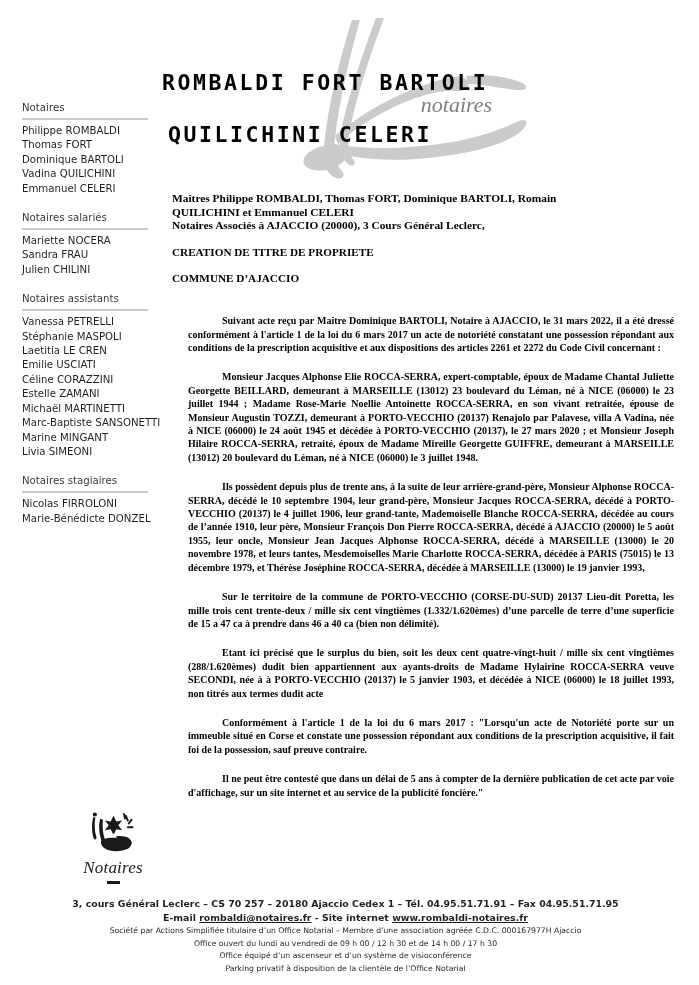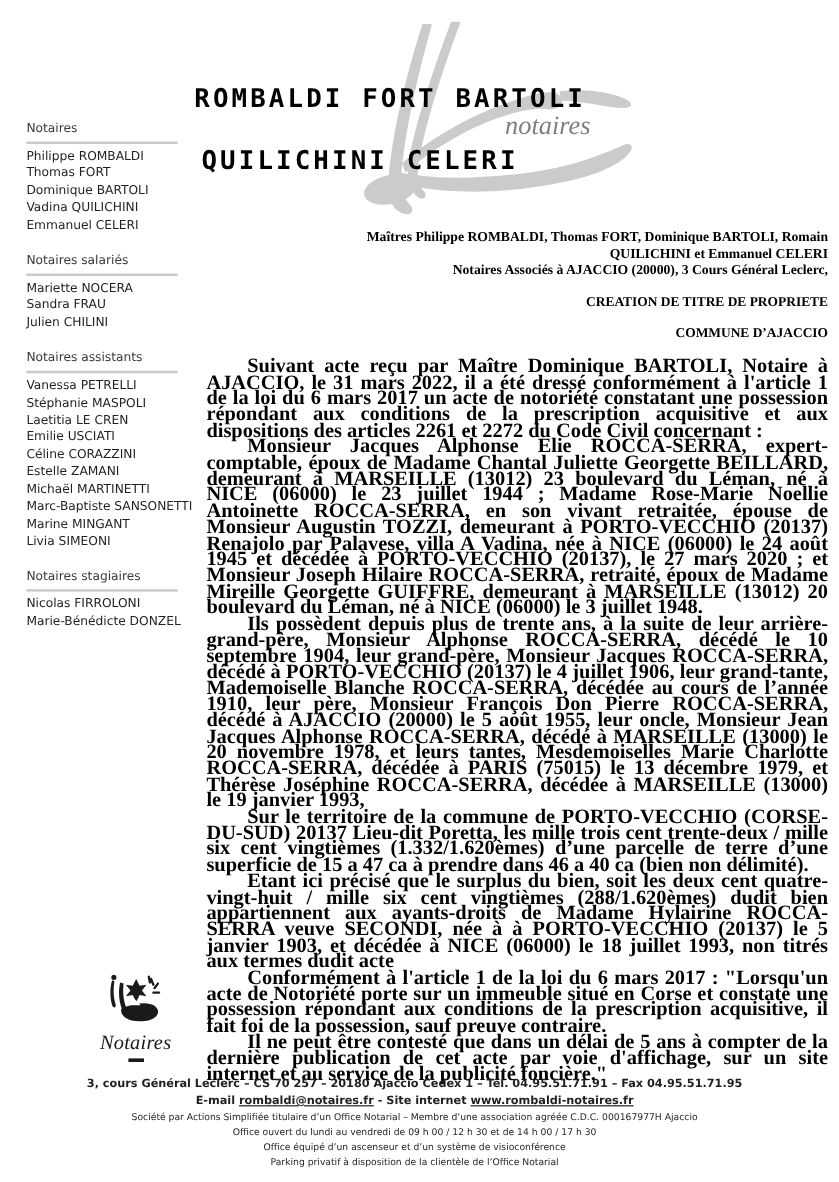--- a/index.html
+++ b/index.html
@@ -92,31 +92,31 @@
   #doc {
     position: absolute;
     left: 172px;
     top: 192px;
     width: 518px;
     font-family: "Liberation Serif", serif;
     font-size: 11.2px;
     line-height: 13.2px;
     font-weight: bold;
   }
-  .ctr { text-align: right; }
+  .ctr { text-align: left; }
   .ctr-line { line-height: 13.6px; }
   .gap12 { height: 13px; }
   .und { }
   #doc p {
-    margin: 0;
+    margin: 16px;
     text-align: justify;
     text-indent: 34px;
     line-height: 13.4px;
     font-weight: bold;
-    font-size: 17px;
+    font-size: 10px;
   }
   .heading-block { font-size: 11.4px; }
 
   
   #bottom-logo {
     position: absolute;
     left: 58px;
     top: 812px;
     width: 110px;
     text-align: center;

